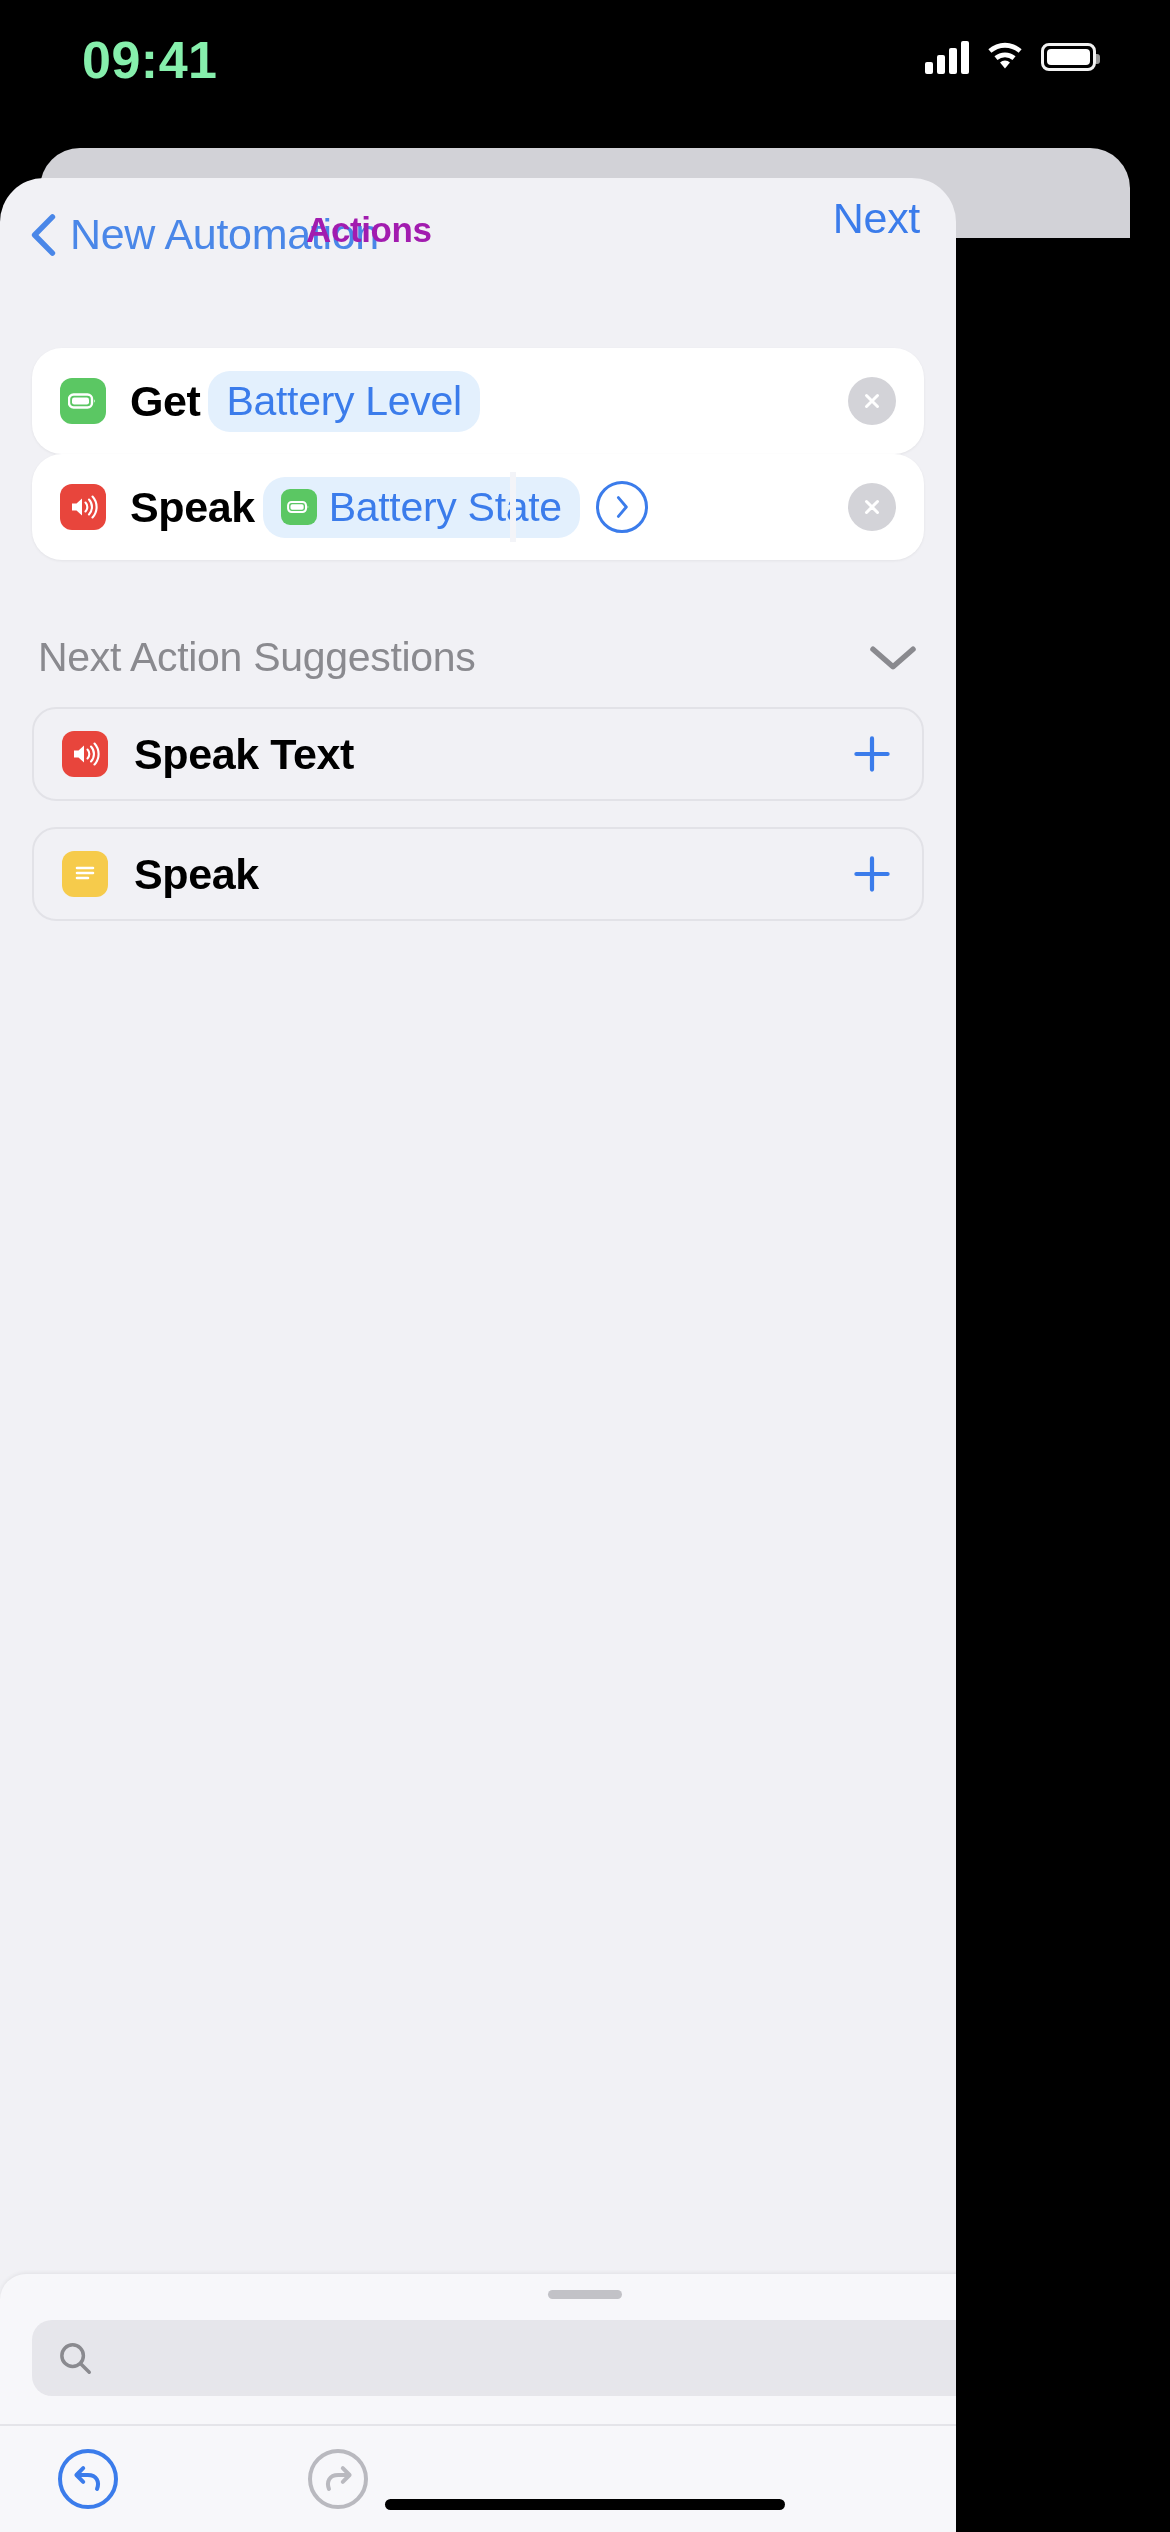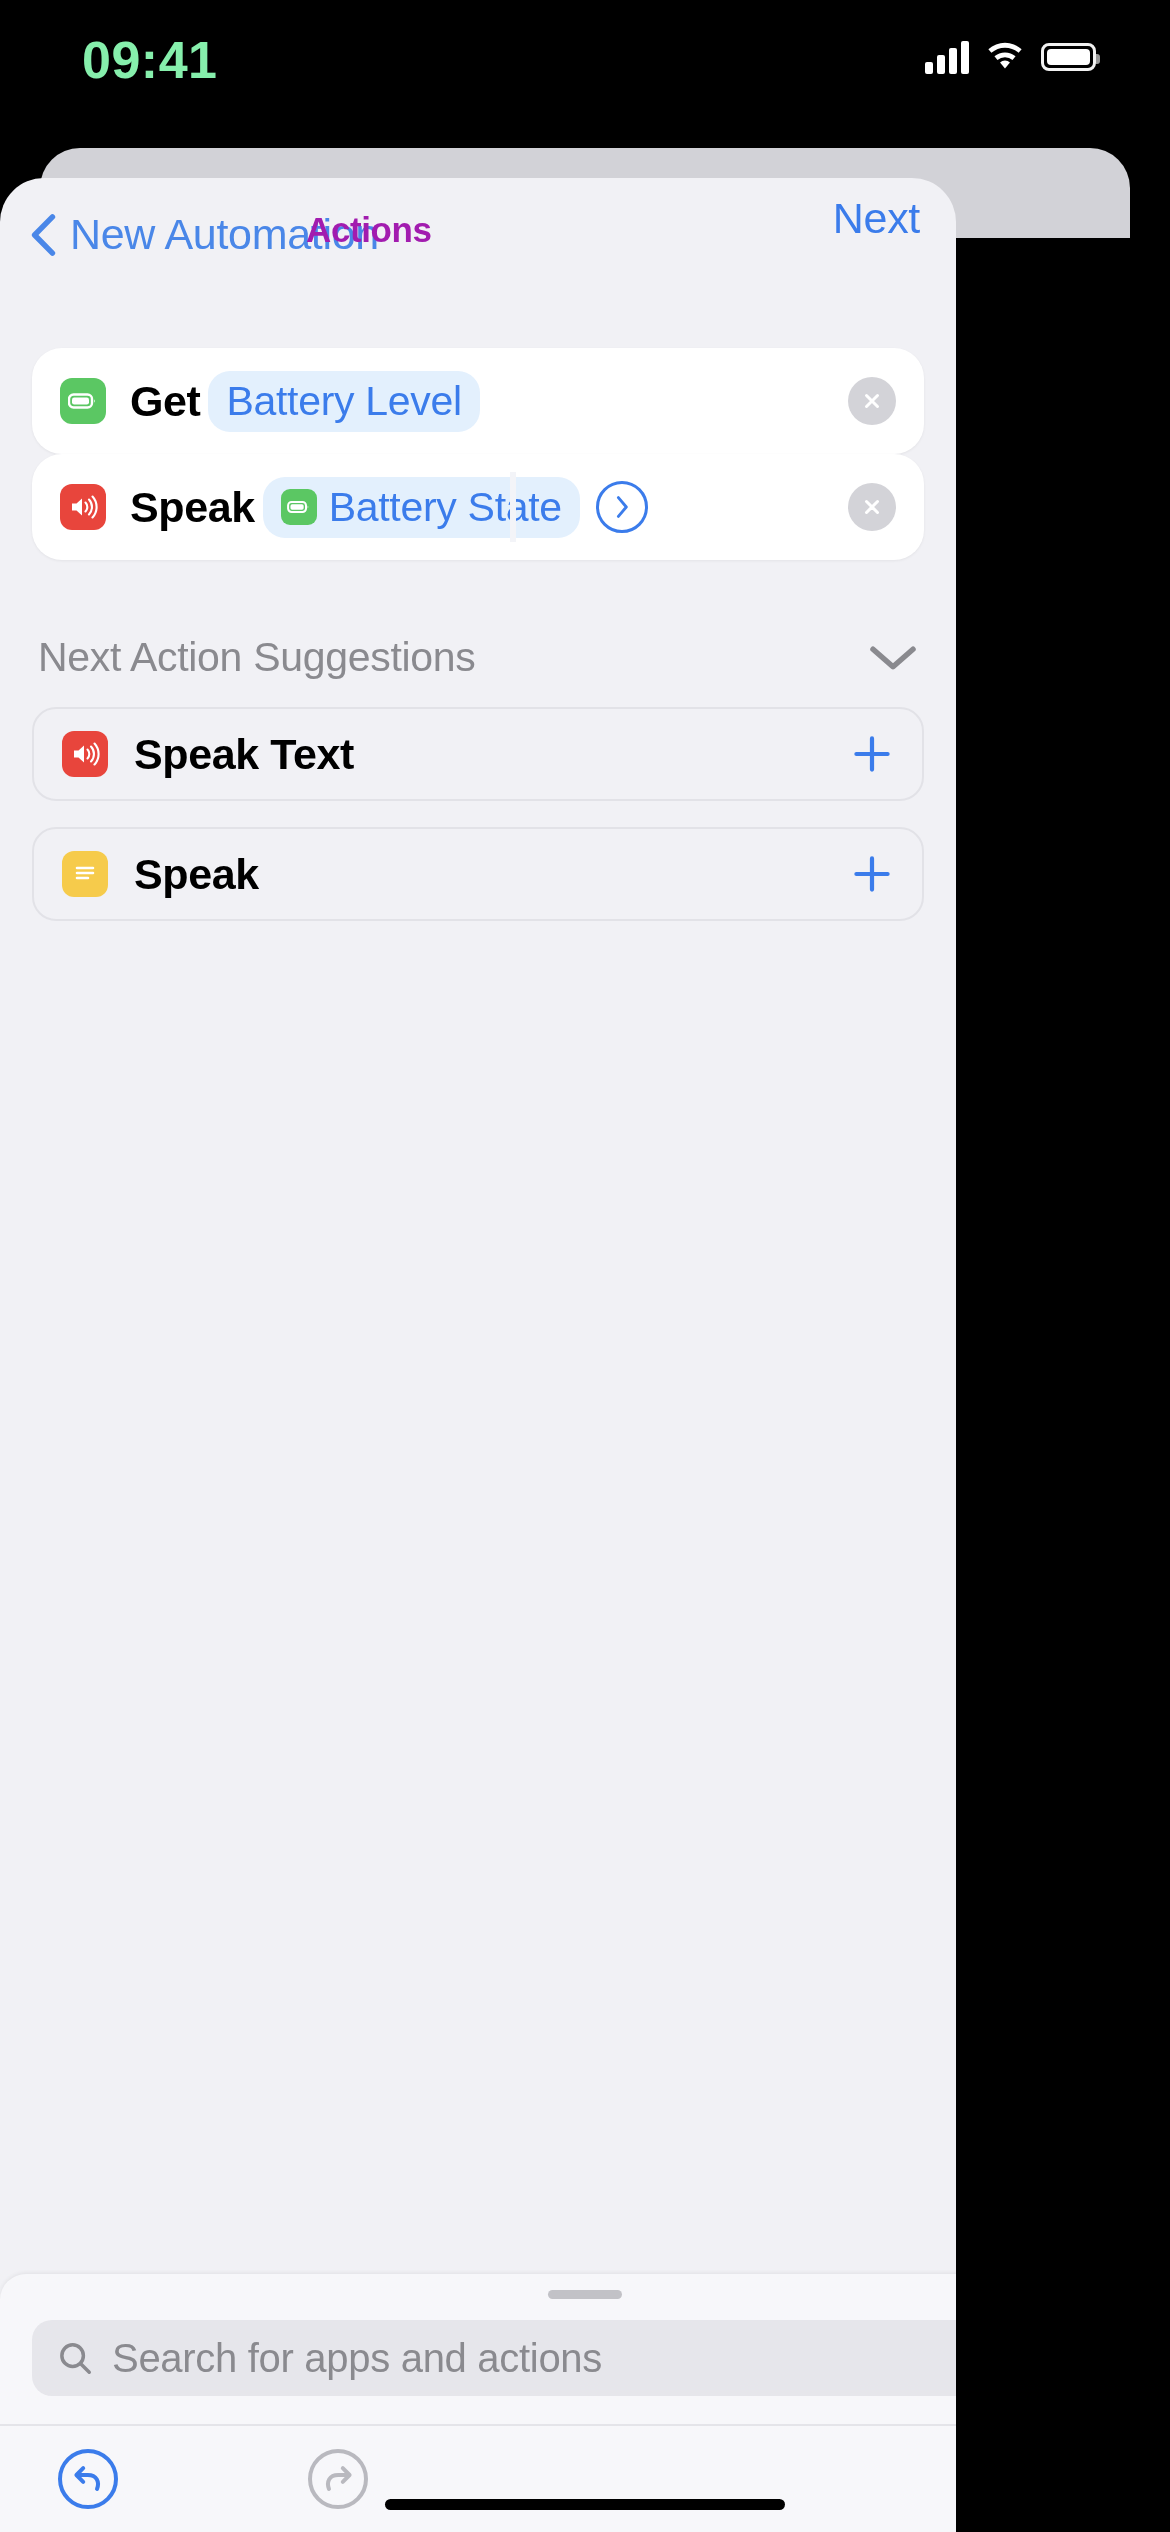--- a/index.html
+++ b/index.html
@@ -308,21 +308,20 @@
   </div>
 
   <div class="bottom">
     <div class="grabber"></div>
 
     <div class="search">
       <svg width="38" height="38" viewBox="0 0 24 24">
         <circle cx="10.5" cy="10.5" r="6.8" fill="none" stroke="#8a8a8f" stroke-width="2.2"></circle>
         <path d="M15.6 15.6 21 21" stroke="#8a8a8f" stroke-width="2.2" stroke-linecap="round"></path>
       </svg>
-      <span class="search-ph">Search for apps and actions</span>
       <svg class="mic" viewBox="0 0 18 24">
         <rect x="5.6" y="1.6" width="6.8" height="13" rx="3.4" fill="#6e6e73"></rect>
         <path d="M2.6 11.2a6.4 6.4 0 0 0 12.8 0" fill="none" stroke="#6e6e73" stroke-width="1.9" stroke-linecap="round"></path>
         <path d="M9 17.6v4.2" stroke="#6e6e73" stroke-width="1.9" stroke-linecap="round"></path>
       </svg>
     </div>
 
     <div class="toolbar">
       <svg class="tb-undo" width="64" height="64" viewBox="0 0 32 32">
         <circle cx="16" cy="16" r="14" fill="none" stroke="#3b7ceb" stroke-width="2"></circle>

